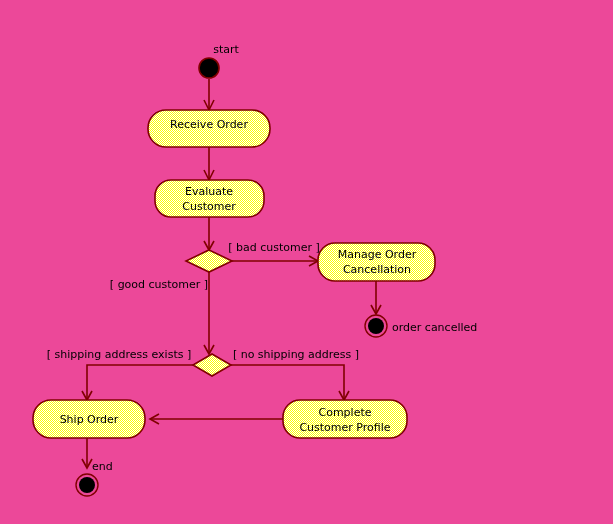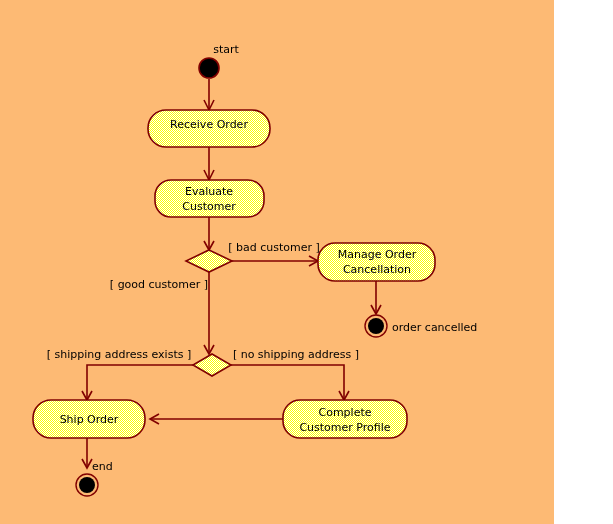--- a/index.html
+++ b/index.html
@@ -6,23 +6,23 @@
   html, body {
     margin: 0;
     padding: 0;
     background: #ffffff;
   }
   body {
     font-family: "DejaVu Sans", "Liberation Sans", sans-serif;
   }
   #canvas {
     position: relative;
-    width: 554px;
+    width: 613px;
     height: 524px;
-    background: #fdba74;
+    background: #ec4899;
     overflow: hidden;
   }
   #diagram-svg {
     position: absolute;
     left: 0;
     top: 0;
     width: 613px;
     height: 524px;
   }
   .node-label,

